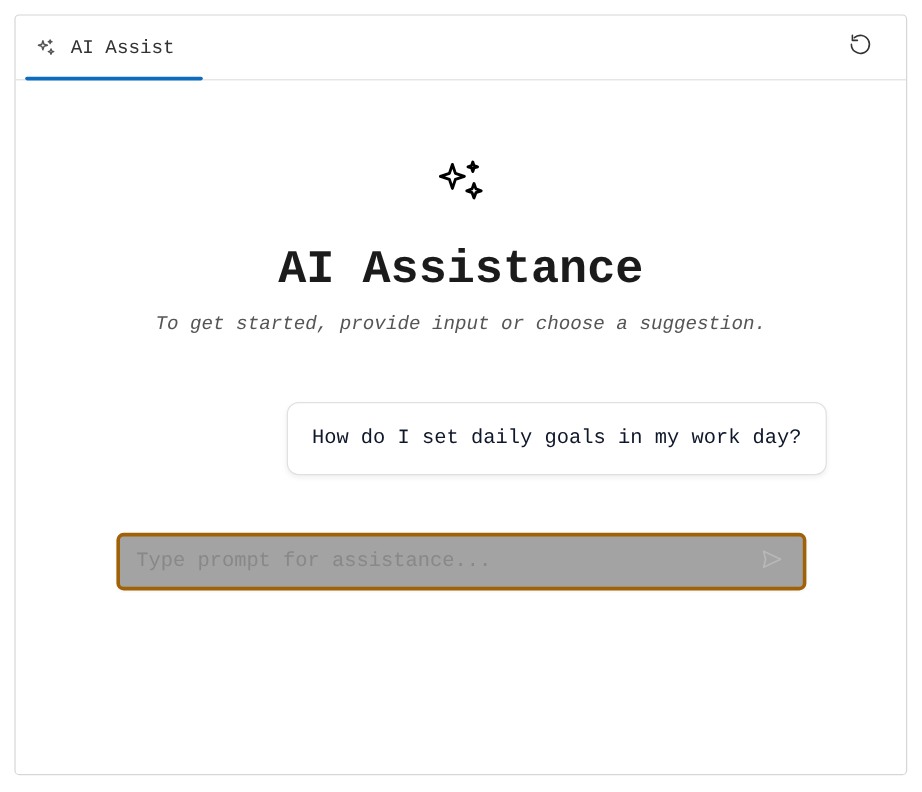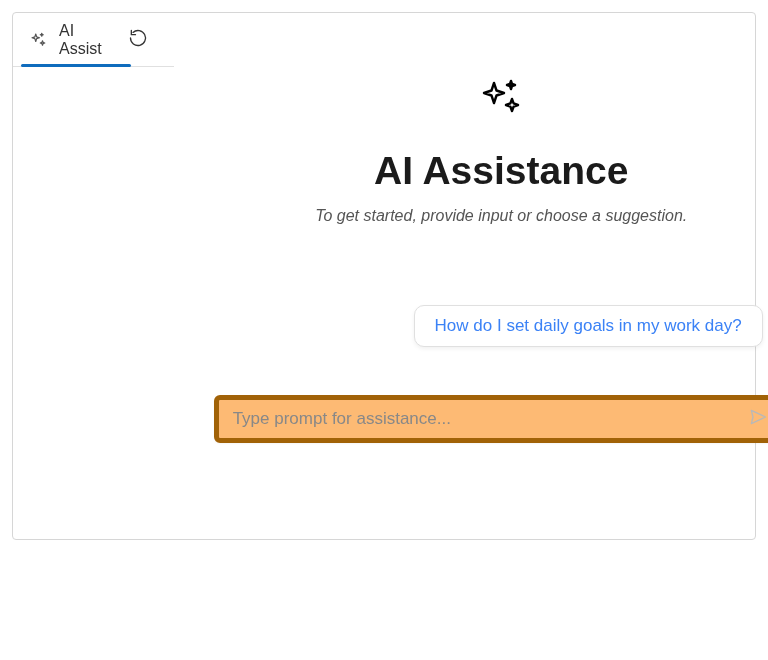--- a/index.html
+++ b/index.html
@@ -9,27 +9,28 @@
     }
     body {
       font-family: "Segoe UI", -apple-system, BlinkMacSystemFont, sans-serif;
       background: #ffffff;
       width: 768px;
       height: 660px;
       overflow: hidden;
     }
     .panel {
       width: 744px;
-      height: 528px;
+      height: 634px;
       margin: 12px;
       border: 1px solid #d6d6d6;
       border-radius: 4px;
       display: flex;
-      flex-direction: row;
+      flex-direction: column;
       background: #ffffff;
+      font-family: Liberation Mono, monospace;
     }
     .tab-bar {
       display: flex;
       align-items: center;
       border-bottom: 1px solid #e0e0e0;
       padding: 0 8px 0 0;
       height: 54px;
       position: relative;
     }
     .tab {
@@ -94,51 +95,51 @@
     .title {
       font-size: 39px;
       font-weight: 600;
       color: #1b1b1b;
       margin-bottom: 14px;
     }
     .subtitle {
       font-size: 16px;
       font-style: italic;
       color: #555;
-      margin-bottom: 80px;
+      margin-bottom: 56px;
     }
     .suggestions {
       width: 100%;
       display: flex;
       flex-direction: column;
       align-items: flex-end;
       gap: 24px;
       padding-right: 26px;
       margin-bottom: 48px;
     }
     .suggestion {
       background: #ffffff;
       border: 1px solid #e0e0e0;
       border-radius: 10px;
-      padding: 10px 20px;
+      padding: 20px 20px;
       font-size: 17px;
-      color: #3b82f6;
+      color: #0f172a;
       cursor: pointer;
       box-shadow: 0 2px 4px rgba(0,0,0,0.06);
       max-width: 100%;
     }
     .input-row {
       width: 575px;
       display: flex;
       align-items: center;
-      border: 5px solid #a16207;
+      border: 3px solid #a16207;
       border-radius: 6px;
       padding: 0 10px 0 14px;
       height: 48px;
-      background: #fdba74;
+      background: #a3a3a3;
       box-shadow: 0 1px 2px rgba(0,0,0,0.04);
       gap: 32px;
     }
     .prompt-input {
       flex: 1;
       border: none;
       outline: none;
       font-size: 17px;
       color: #222;
       background: transparent;

